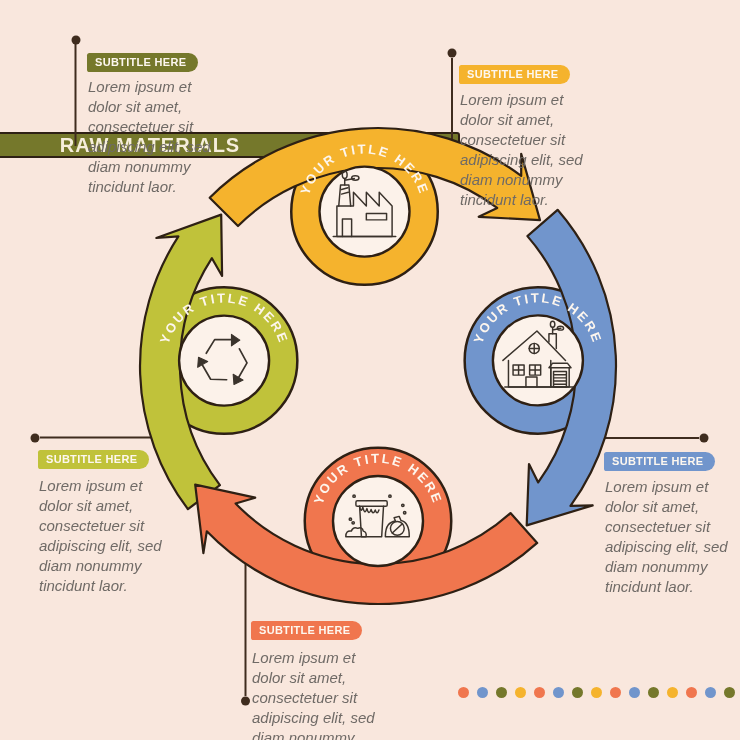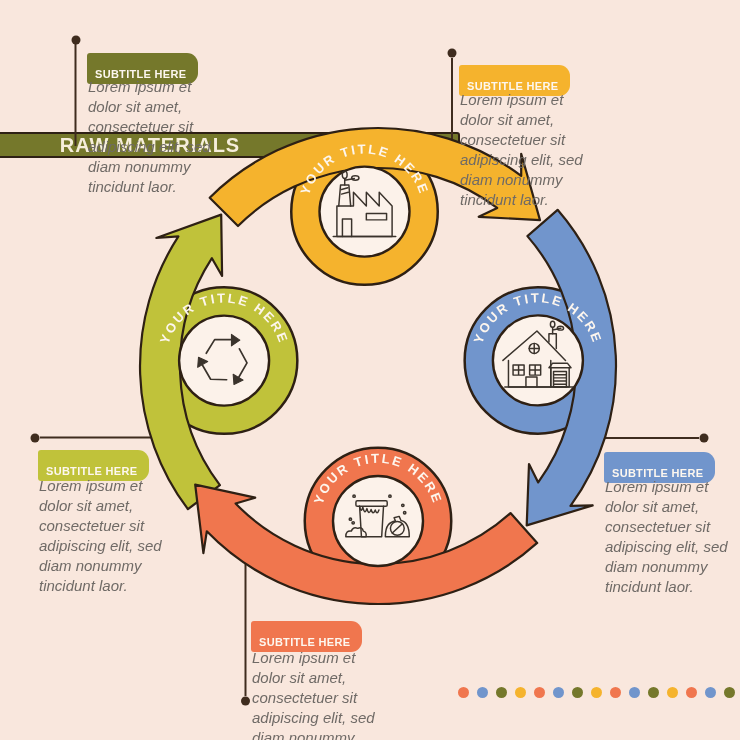--- a/index.html
+++ b/index.html
@@ -5,21 +5,21 @@
   html,body{margin:0;padding:0;}
   .page{position:relative;width:740px;height:740px;background:#f9e7dd;overflow:hidden;
         font-family:"Liberation Sans",sans-serif;}
   .page svg{position:absolute;left:0;top:0;}
 
   
   .banner-label{position:absolute;left:0;top:133px;width:300px;height:20px;line-height:24px;
     text-align:center;font-size:20px;font-weight:bold;letter-spacing:1px;color:#f6eedb;}
 
   
-  .badge{position:absolute;height:19px;line-height:19px;padding:12px 12px 0 8px;
+  .badge{position:absolute;height:19px;line-height:19px;padding:0 12px 0 8px;
     border-radius:3px 11px 11px 3px;font-size:11px;font-weight:bold;letter-spacing:.3px;
     color:#fdf7ef;white-space:nowrap;}
   .badge-olive{background:#75782b;}
   .badge-yellow{background:#f5b32d;}
   .badge-green{background:#c0c23a;}
   .badge-blue{background:#7195cc;}
   .badge-orange{background:#f0764e;}
 
   
   .body-text{position:absolute;width:134px;font-size:15px;font-style:italic;

